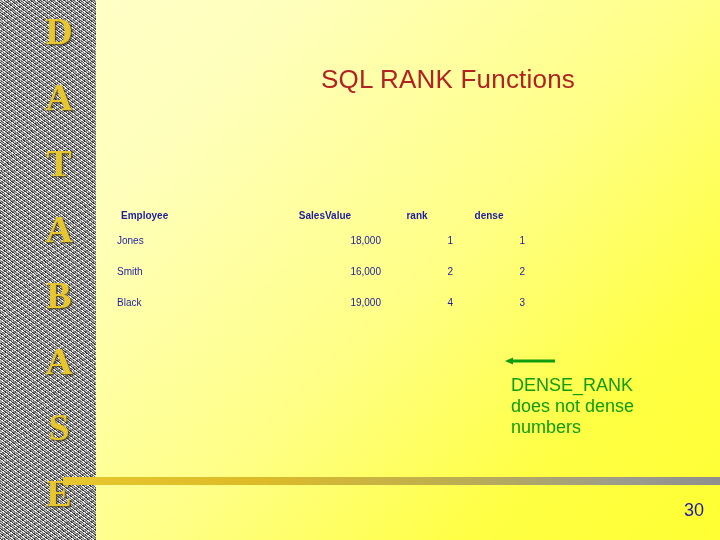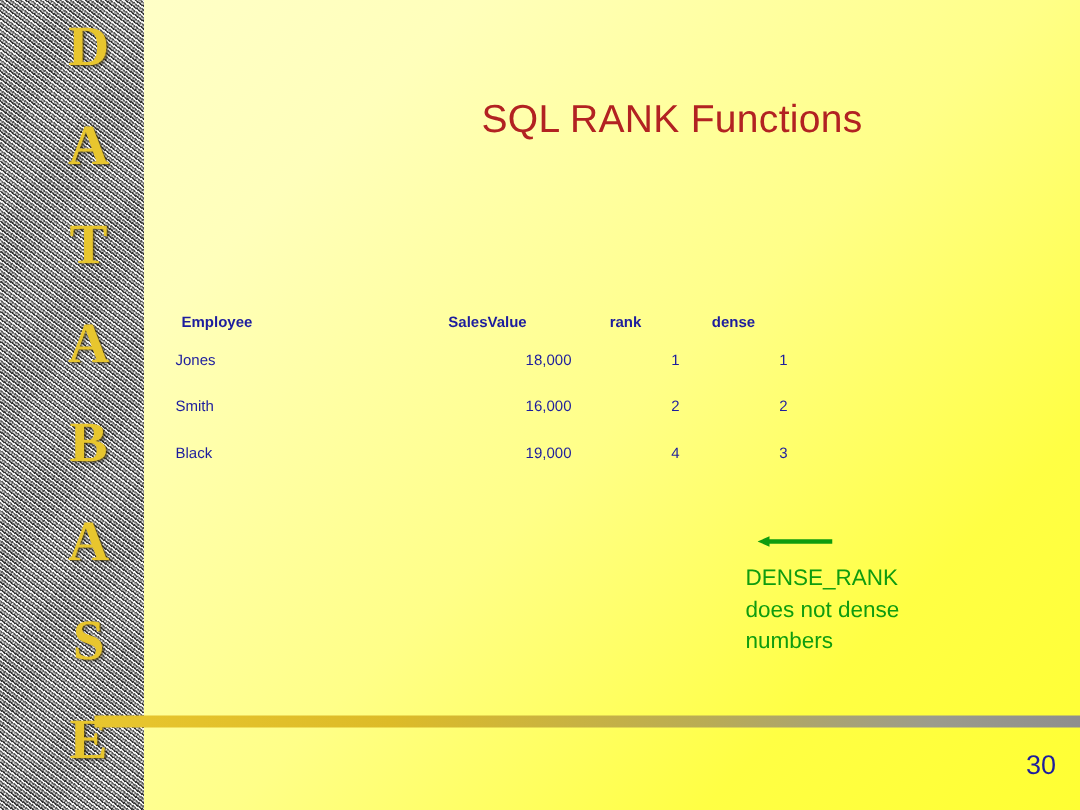--- a/index.html
+++ b/index.html
@@ -117,25 +117,25 @@
   
   #annotation-arrow {
     position: absolute;
     left: 505px;
     top: 356px;
     width: 50px;
     height: 10px;
   }
   #annotation-text {
     position: absolute;
-    left: 497px;
+    left: 511px;
     top: 375px;
     width: 180px;
     color: #0f9c0f;
-    font-size: 15px;
+    font-size: 18px;
     line-height: 21px;
   }
   #annotation-text span { display: block; }
 
   
   #bottom-bar {
     position: absolute;
     left: 63px;
     top: 477px;
     width: 657px;

